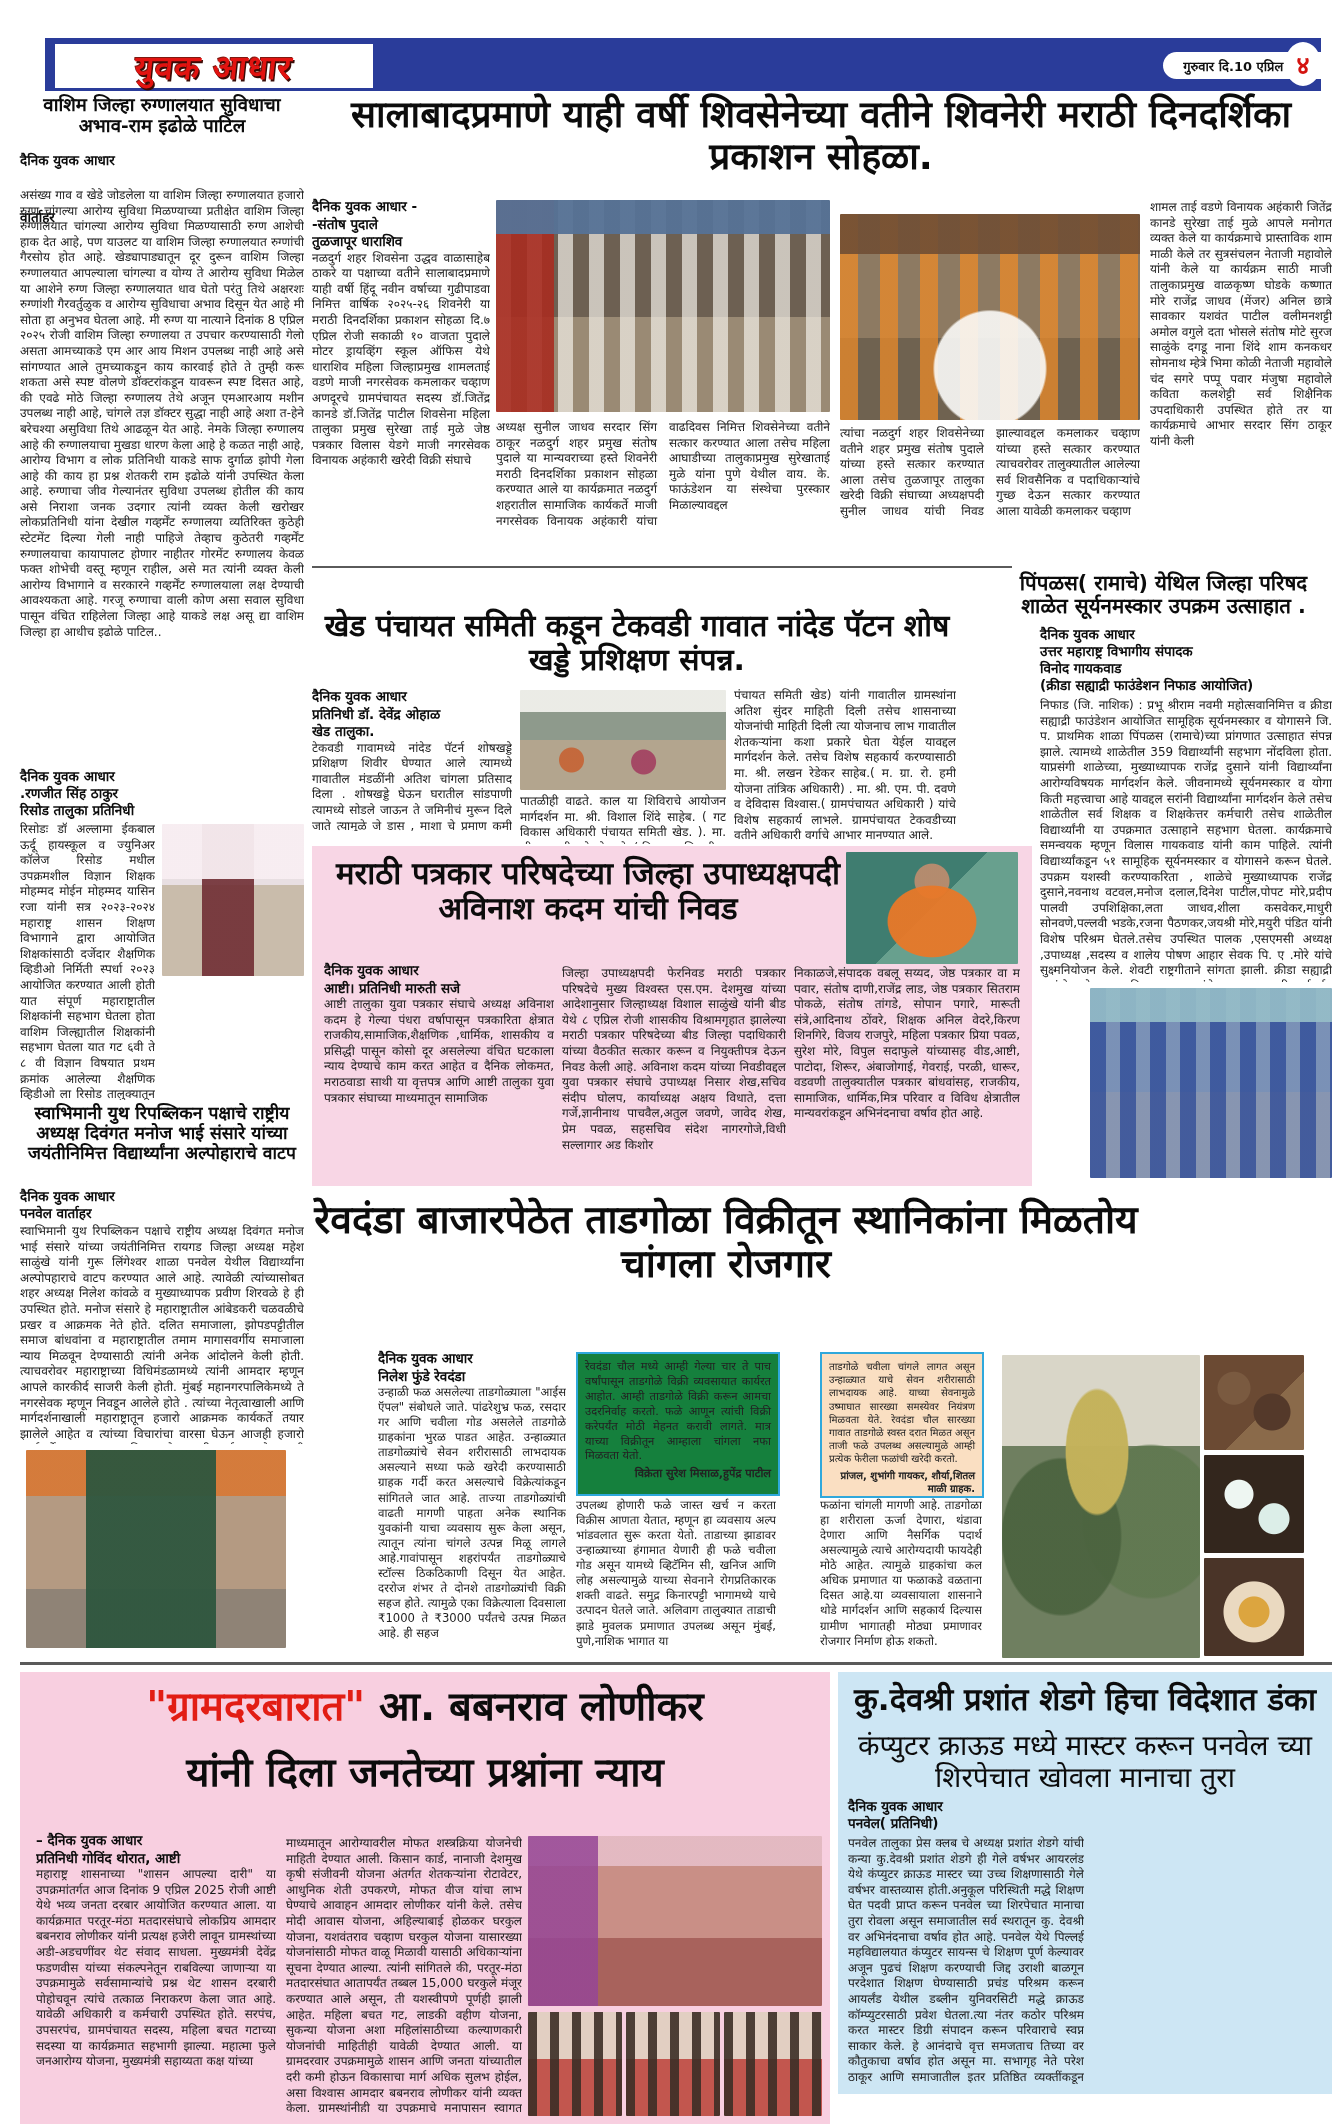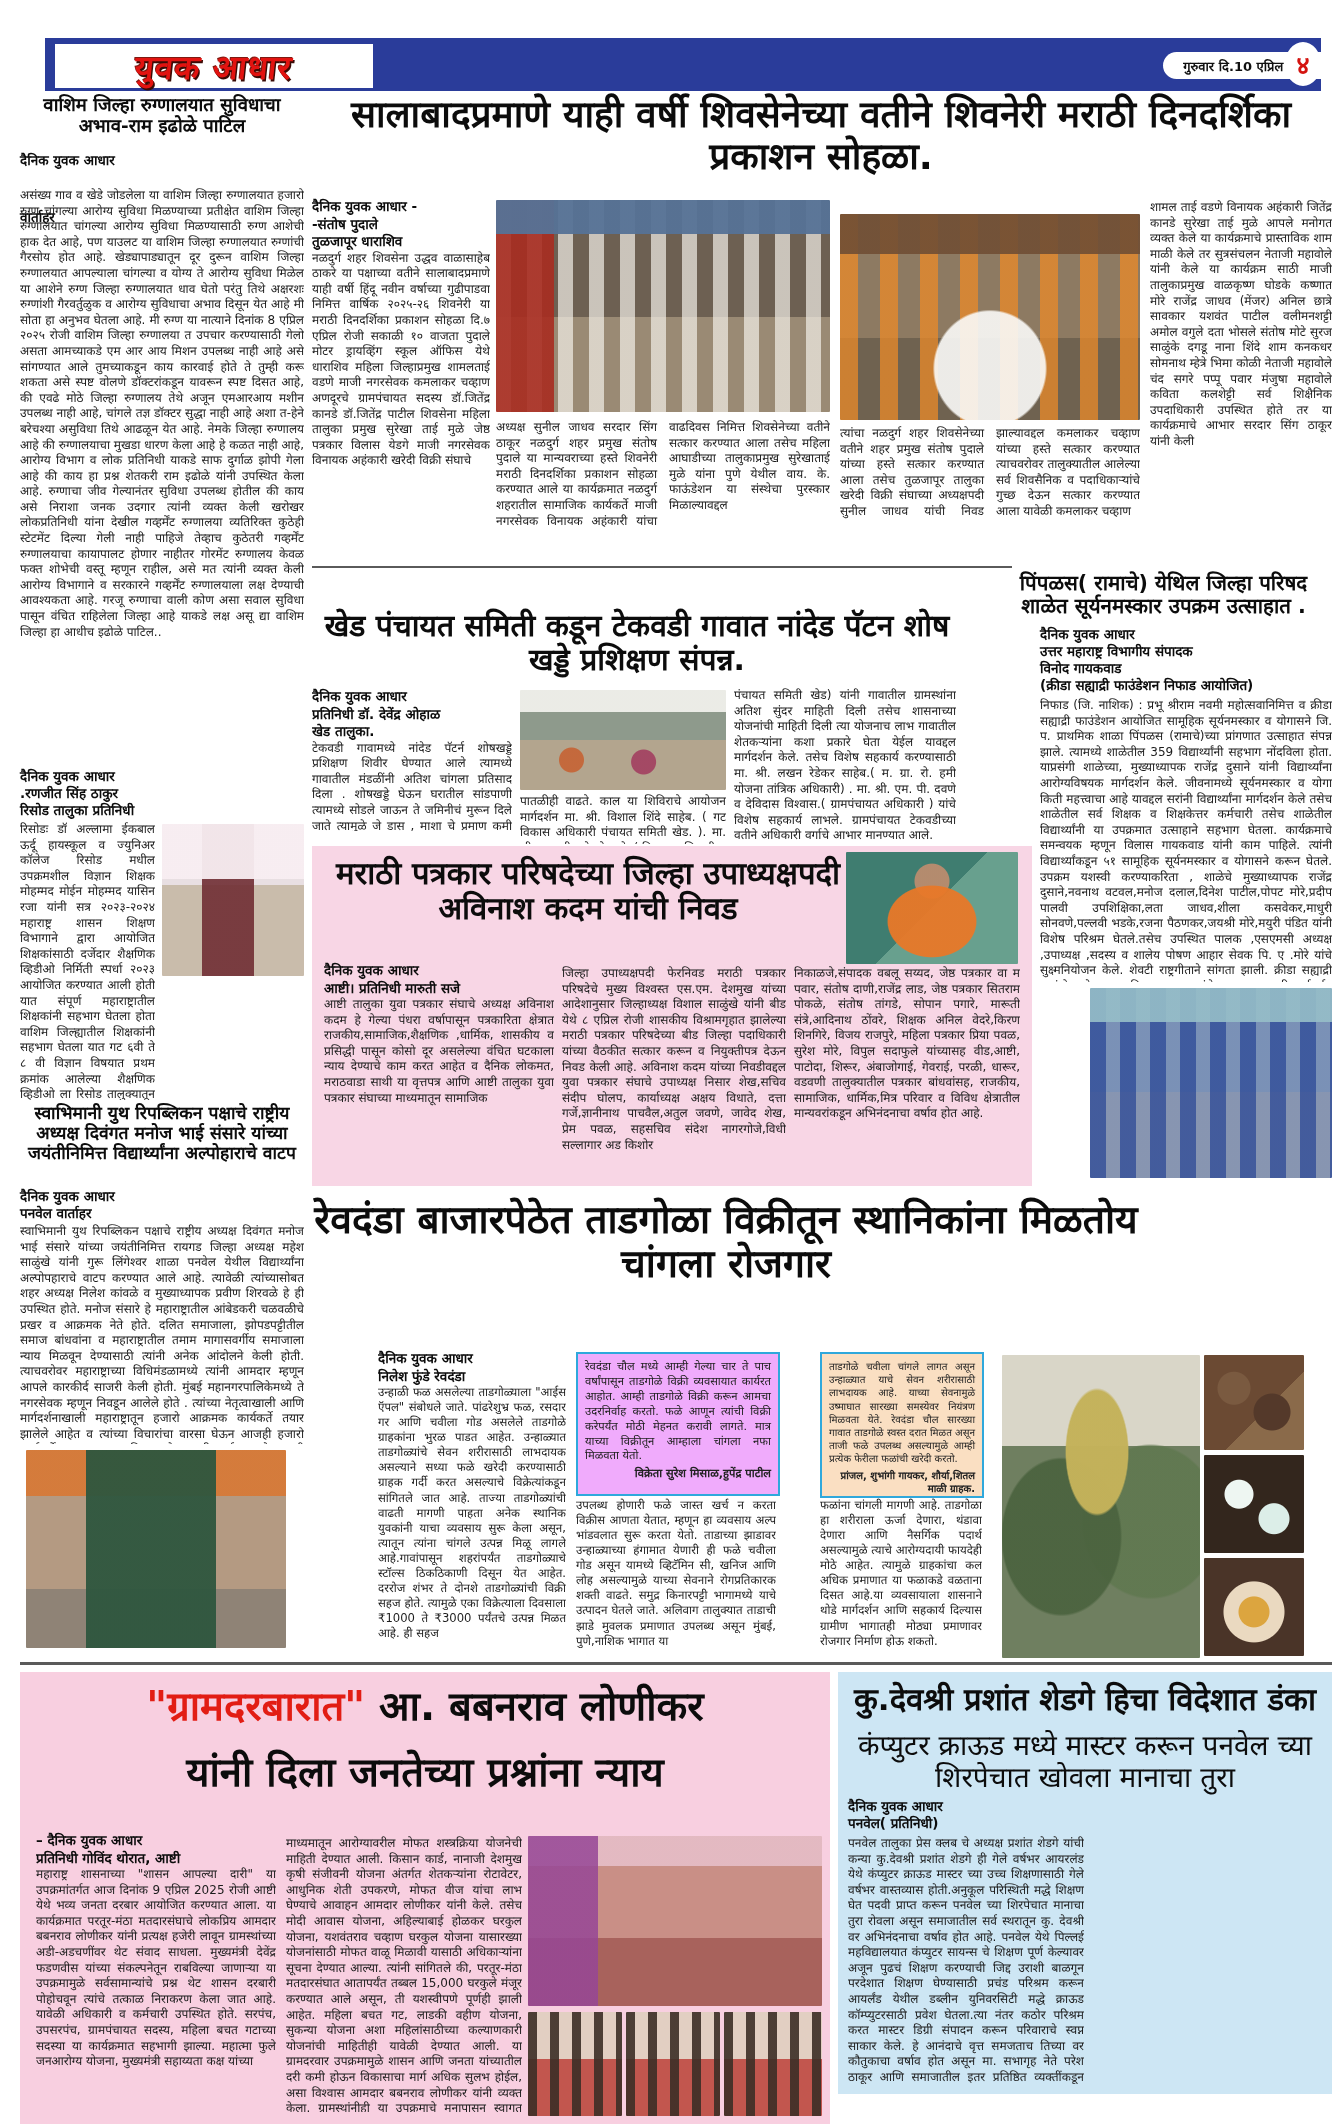--- a/index.html
+++ b/index.html
@@ -174,21 +174,21 @@
     <div class="abs bodytxt" style="left:482px;top:120px;width:226px;height:214px;">निकाळजे,संपादक वबलू सय्यद, जेष्ठ पत्रकार वा म पवार, संतोष दाणी,राजेंद्र लाड, जेष्ठ पत्रकार सितराम पोकळे, संतोष तांगडे, सोपान पगारे, मारूती संत्रे,आदिनाथ ठोंवरे, शिक्षक अनिल वेदरे,किरण शिनगिरे, विजय राजपुरे, महिला पत्रकार प्रिया पवळ, सुरेश मोरे, विपुल सदाफुले यांच्यासह वीड,आष्टी, पाटोदा, शिरूर, अंबाजोगाई, गेवराई, परळी, धारूर, वडवणी तालुक्यातील पत्रकार बांधवांसह, राजकीय, सामाजिक, धार्मिक,मित्र परिवार व विविध क्षेत्रातील मान्यवरांकडून अभिनंदनाचा वर्षाव होत आहे.</div>
   </div>
 
   <div class="abs hl" style="left:312px;top:1198px;width:828px;font-size:39px;">रेवदंडा बाजारपेठेत ताडगोळा विक्रीतून स्थानिकांना मिळतोय चांगला रोजगार</div>
   <div class="photo ph-street" style="left:300px;top:1462px;width:70px;height:192px;"></div>
   <div class="abs" style="left:378px;top:1350px;width:188px;height:315px;overflow:hidden;">
     <div class="by">दैनिक युवक आधार</div>
     <div class="by">निलेश फुंडे रेवदंडा</div>
     <div class="bodytxt" style="height:275px;font-size:11.6px;">उन्हाळी फळ असलेल्या ताडगोळ्याला "आईस ऍपल" संबोधले जाते. पांढरेशुभ्र फळ, रसदार गर आणि चवीला गोड असलेले ताडगोळे ग्राहकांना भुरळ पाडत आहेत. उन्हाळ्यात ताडगोळ्यांचे सेवन शरीरासाठी लाभदायक असल्याने सध्या फळे खरेदी करण्यासाठी ग्राहक गर्दी करत असल्याचे विक्रेत्यांकडून सांगितले जात आहे. ताज्या ताडगोळ्यांची वाढती मागणी पाहता अनेक स्थानिक युवकांनी याचा व्यवसाय सुरू केला असून, त्यातून त्यांना चांगले उत्पन्न मिळू लागले आहे.गावांपासून शहरांपर्यंत ताडगोळ्याचे स्टॉल्स ठिकठिकाणी दिसून येत आहेत. दररोज शंभर ते दोनशे ताडगोळ्यांची विक्री सहज होते. त्यामुळे एका विक्रेत्याला दिवसाला ₹1000 ते ₹3000 पर्यंतचे उत्पन्न मिळत आहे. ही सहज</div>
   </div>
-  <div class="abs qbox" style="left:576px;top:1352px;width:186px;height:128px;background:#f0abfc;">
+  <div class="abs qbox" style="left:576px;top:1352px;width:186px;height:128px;background:#15803d;">
     <span>रेवदंडा चौल मध्ये आम्ही गेल्या चार ते पाच वर्षांपासून ताडगोळे विक्री व्यवसायात कार्यरत आहोत.  आम्ही ताडगोळे विक्री करून आमचा उदरनिर्वाह करतो. फळे आणून त्यांची विक्री करेपर्यंत मोठी मेहनत करावी लागते. मात्र याच्या विक्रीतून आम्हाला चांगला नफा मिळवता येतो.</span>
     <div class="qattr">विक्रेता सुरेश मिसाळ,हुपेंद्र पाटील</div>
   </div>
   <div class="abs bodytxt" style="left:576px;top:1498px;width:200px;height:164px;font-size:11.6px;">उपलब्ध होणारी फळे जास्त खर्च न करता विक्रीस आणता येतात, म्हणून हा व्यवसाय अल्प भांडवलात सुरू करता येतो.    ताडाच्या झाडावर उन्हाळ्याच्या हंगामात येणारी ही फळे चवीला गोड असून यामध्ये व्हिटॅमिन सी, खनिज आणि लोह असल्यामुळे याच्या सेवनाने रोगप्रतिकारक शक्ती वाढते. समुद्र किनारपट्टी भागामध्ये याचे उत्पादन घेतले जाते. अलिवाग तालुक्यात ताडाची झाडे मुवलक प्रमाणात उपलब्ध  असून मुंबई, पुणे,नाशिक भागात या</div>
   <div class="abs qbox" style="left:820px;top:1352px;width:146px;height:130px;background:#fadfc2;font-size:10px;">
     <span>ताडगोळे चवीला चांगले लागत असून उन्हाळ्यात याचे सेवन शरीरासाठी लाभदायक आहे. याच्या सेवनामुळे उष्माघात सारख्या समस्येवर नियंत्रण मिळवता येते. रेवदंडा चौल सारख्या गावात ताडगोळे स्वस्त दरात मिळत असून ताजी फळे उपलब्ध असल्यामुळे आम्ही प्रत्येक फेरीला फळांची खरेदी करतो.</span>
     <div class="qattr">प्रांजल, शुभांगी गायकर, शौर्या,शितल माळी ग्राहक.</div>
   </div>
   <div class="abs bodytxt" style="left:820px;top:1498px;width:162px;height:162px;font-size:11.6px;">फळांना चांगली मागणी आहे.  ताडगोळा हा शरीराला ऊर्जा देणारा, थंडावा देणारा आणि नैसर्गिक पदार्थ असल्यामुळे त्याचे आरोग्यदायी फायदेही मोठे आहेत. त्यामुळे ग्राहकांचा कल अधिक प्रमाणात या फळाकडे वळताना दिसत आहे.या व्यवसायाला शासनाने थोडे मार्गदर्शन आणि सहकार्य दिल्यास ग्रामीण भागातही मोठ्या प्रमाणावर रोजगार निर्माण होऊ शकतो.</div>
   <div class="photo ph-palm" style="left:1002px;top:1355px;width:198px;height:303px;"></div>

